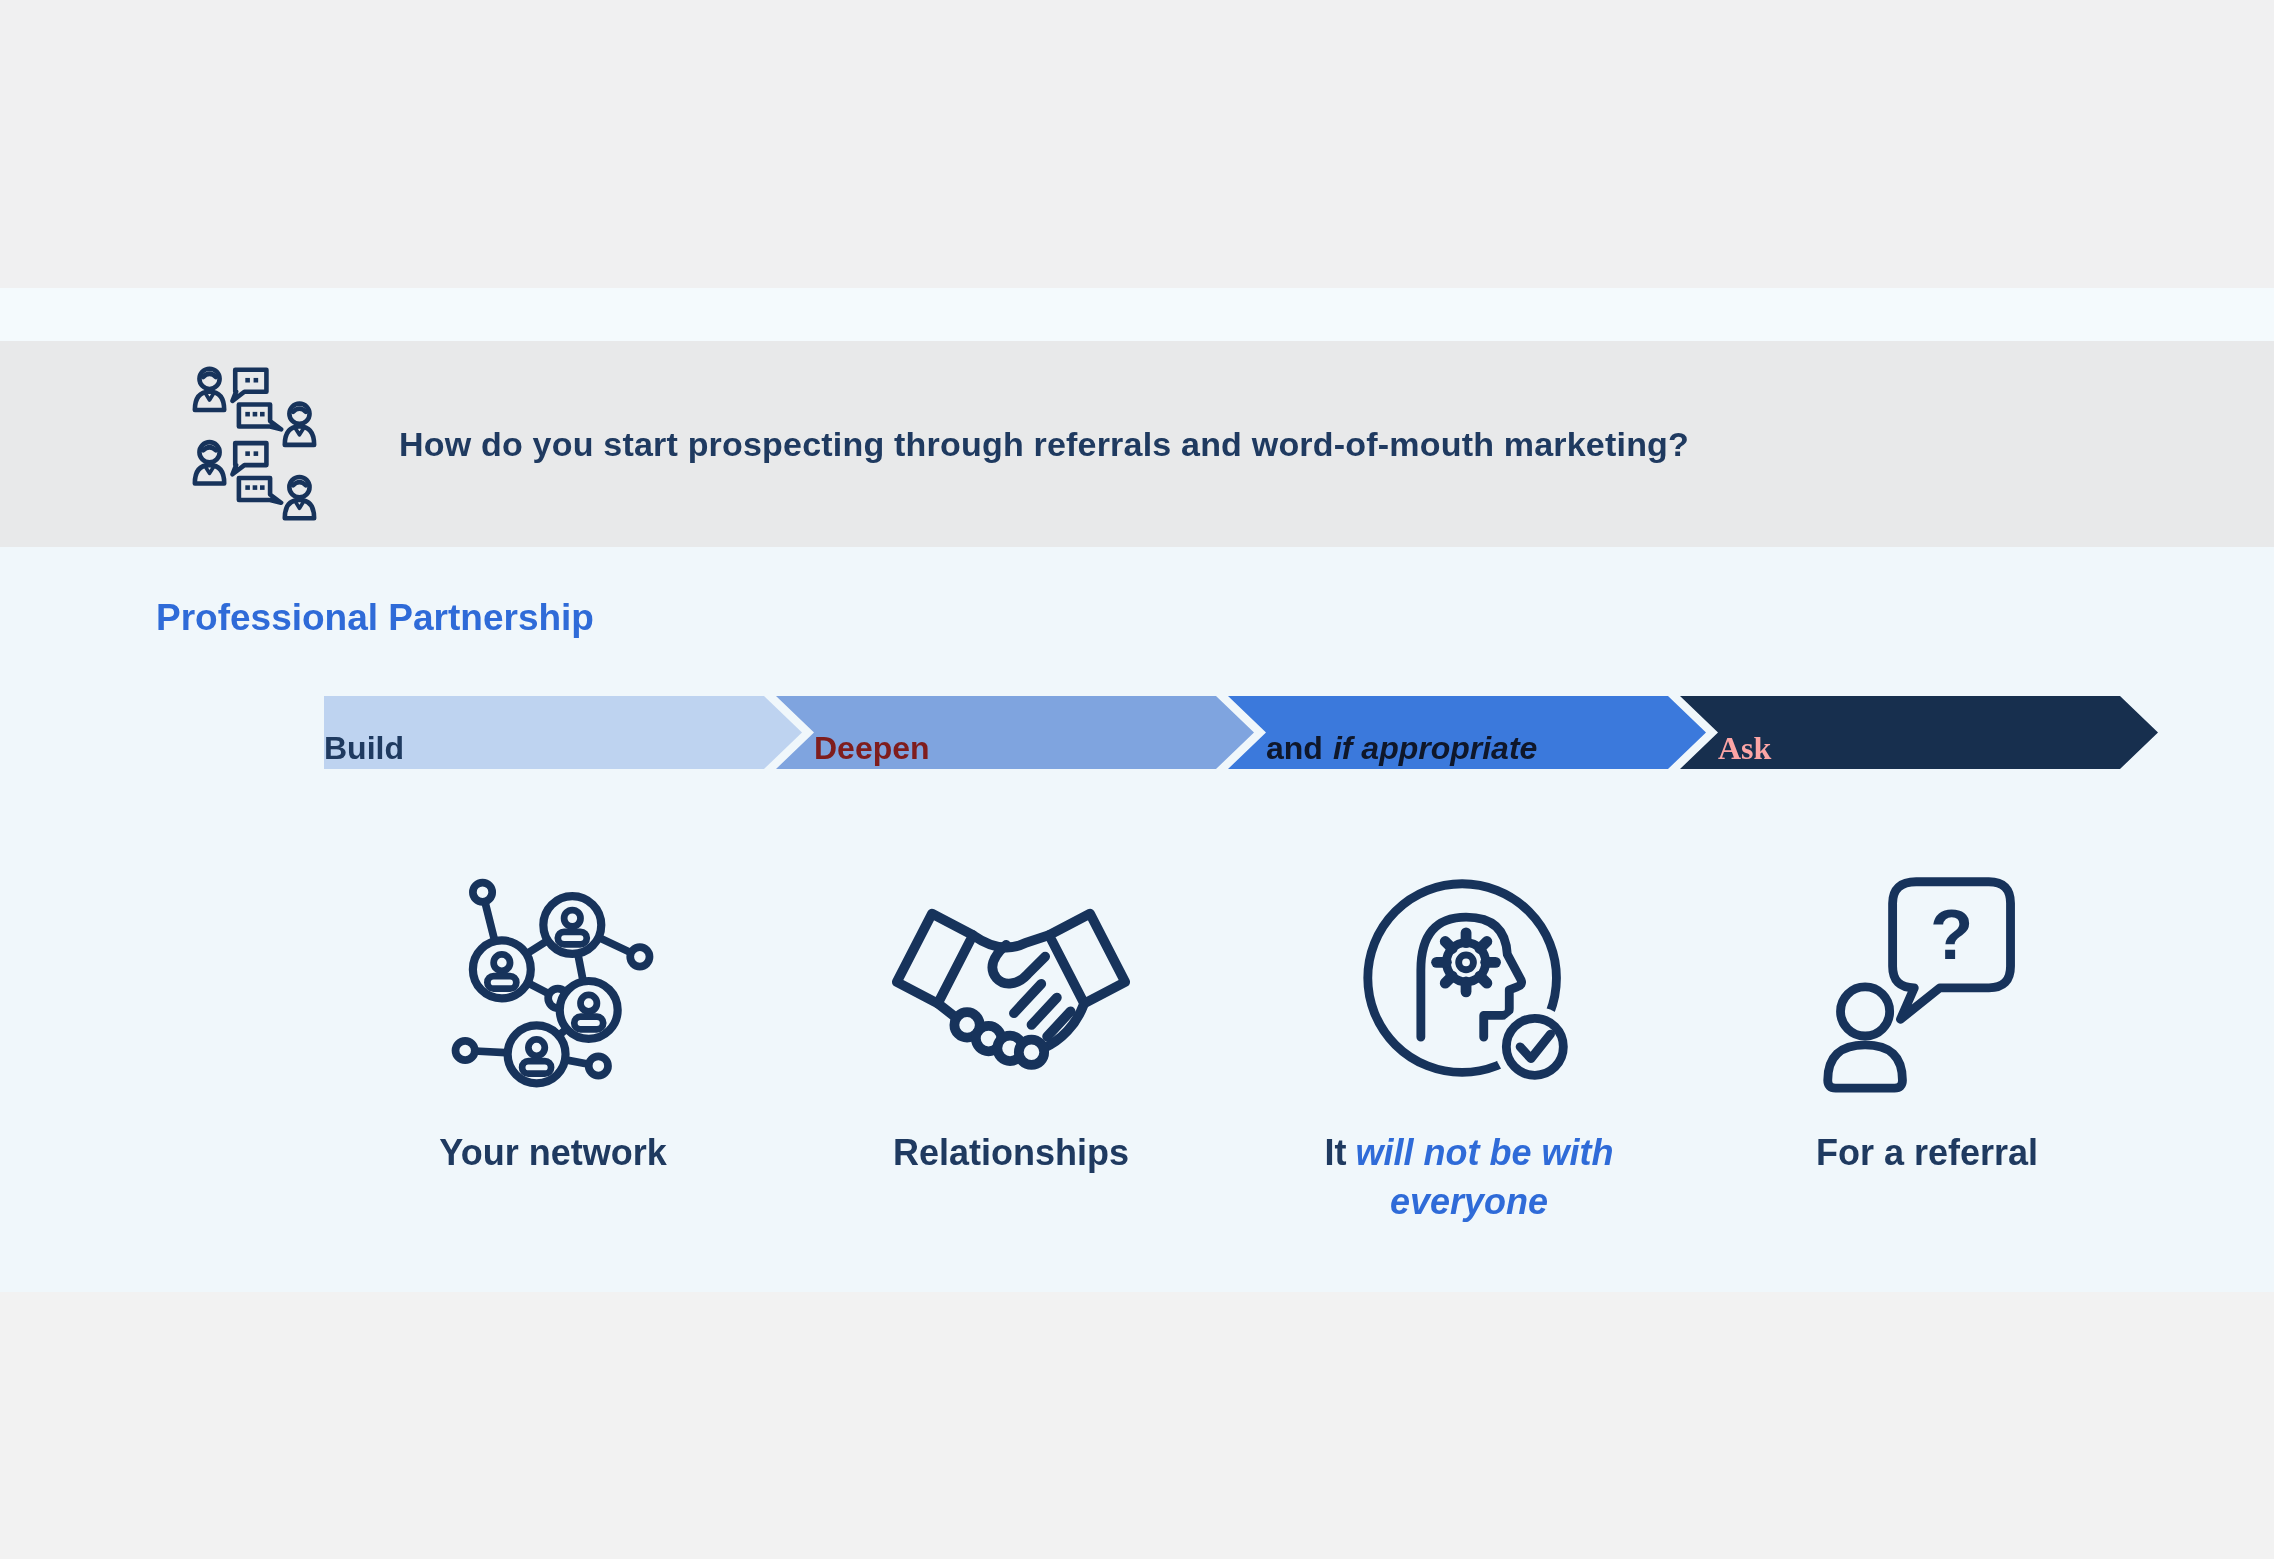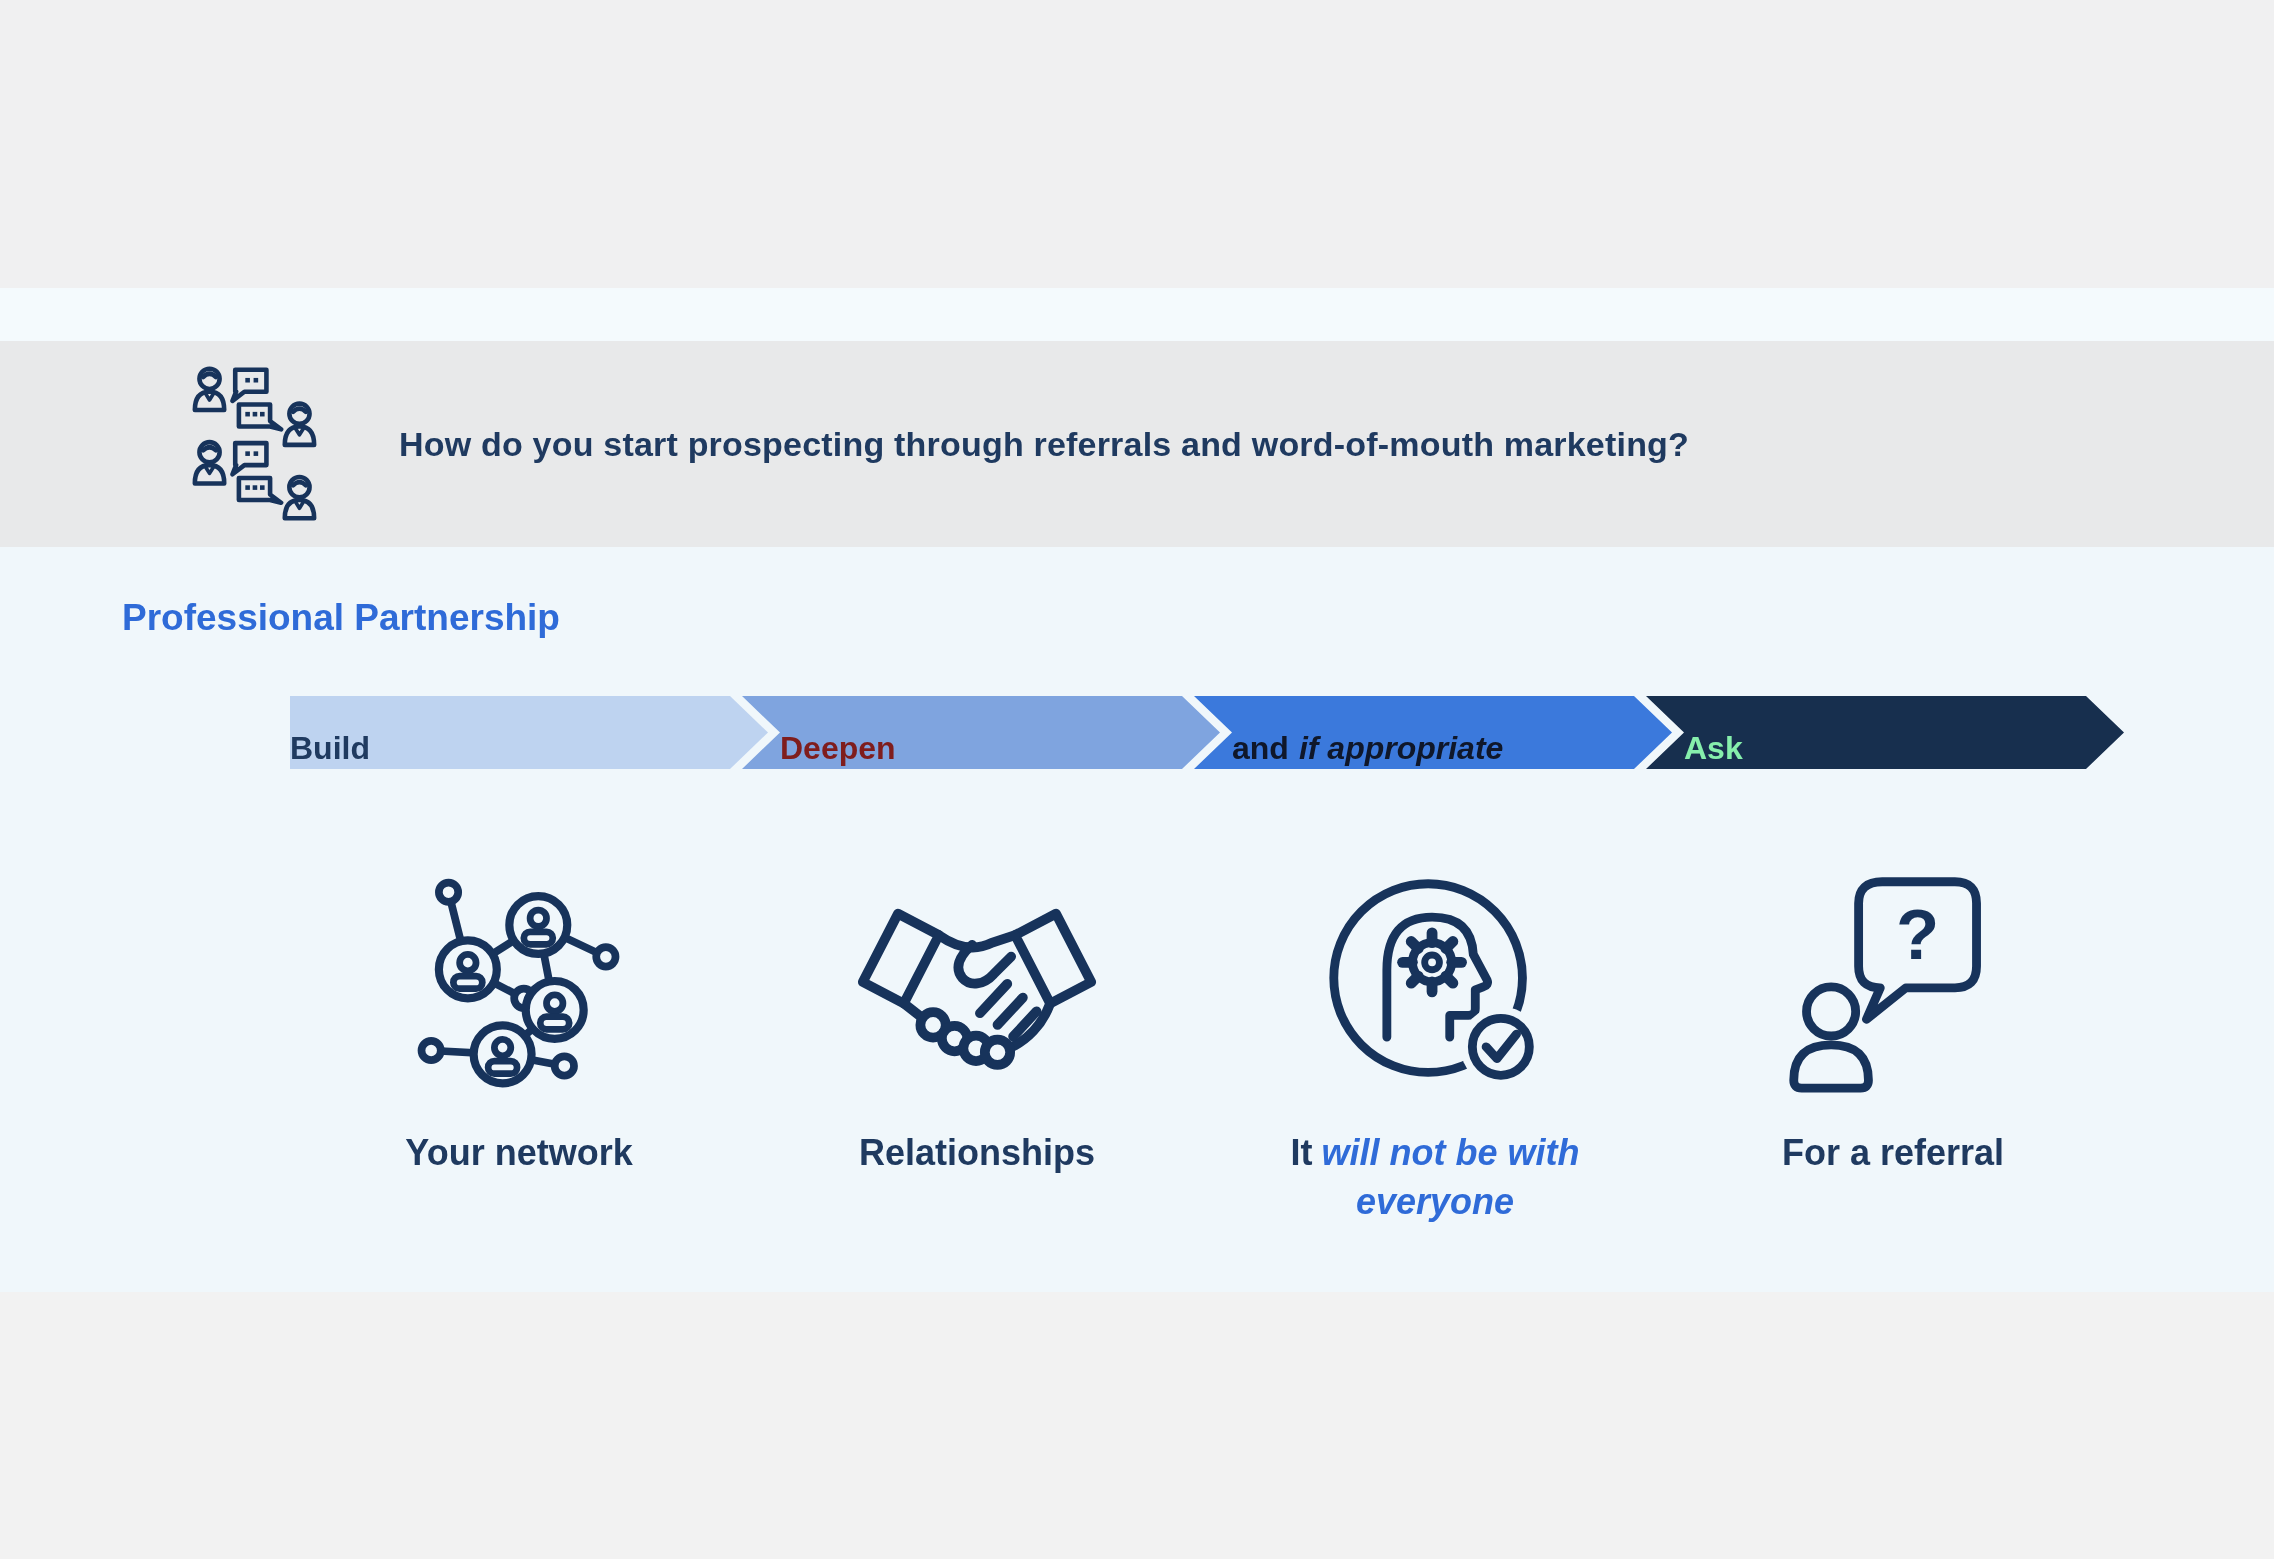--- a/index.html
+++ b/index.html
@@ -3,32 +3,32 @@
 <meta charset="utf-8">
 <style>
   html,body{margin:0;padding:0;}
   body{width:2274px;height:1559px;font-family:"Liberation Sans",sans-serif;background:#F0F7FB;overflow:hidden;}
   .page{position:relative;width:2274px;height:1559px;}
   .band-top{height:288px;background:#F0F0F1;}
   .band-strip{height:53px;background:#F4FAFD;}
   .header-band{height:206px;background:#E8E9EA;display:flex;align-items:center;}
   .header-icon{margin-left:185px;width:150px;height:156px;flex:0 0 auto;}
   .question{margin:0 0 0 64px;font-size:34px;font-weight:bold;color:#1F3A60;letter-spacing:0.2px;}
-  .main{height:745px;background:#F0F7FB;}
+  .main{height:745px;background:#F0F7FB;padding-left:34px;}
   .section-title{margin:0 0 0 122px;padding-top:50px;font-size:37px;font-weight:bold;color:#2F6BD8;}
   .chevron-row{position:relative;margin:57px 0 0 290px;height:104px;width:1840px;}
   .chev{position:absolute;top:0;height:73px;width:478px;line-height:104px;text-align:left;
         font-size:32px;font-weight:bold;box-sizing:border-box;white-space:nowrap;}
   .chev .it{font-style:italic;margin-left:10px;}
   .chev-first{clip-path:polygon(0 0,440px 0,478px 50%,440px 100%,0 100%);padding-right:38px;}
   .chev-next{clip-path:polygon(0 0,440px 0,478px 50%,440px 100%,0 100%,38px 50%);padding-left:38px;}
   .c0{left:0;background:#BED3F0;color:#1F3A60;}
   .c1{left:452px;background:#7FA4DF;color:#7f1d1d;}
   .c2{left:904px;background:#3B79DC;color:#0f172a;}
-  .c3{left:1356px;background:#172F4E;color:#86efac;}
+  .c3{left:1356px;background:#172F4E;color:#fca5a5;font-family:Liberation Serif, serif;}
   .columns{display:flex;margin:58px 0 0 290px;width:1832px;}
   .col{width:458px;display:flex;flex-direction:column;align-items:center;}
   .icon-box{height:245px;display:flex;align-items:center;justify-content:center;}
   .caption{margin-top:26px;font-size:36px;font-weight:bold;color:#1F3A60;text-align:center;
            line-height:1.35;max-width:330px;}
   .caption .blue-it{font-style:italic;color:#2F6BD8;margin-left:9px;}
   svg{display:block;}
   .stroke{stroke:#17335B;fill:none;stroke-linecap:round;stroke-linejoin:round;}
   .fillbg{fill:#F0F7FB;}
   .band-bottom{height:291px;background:#F2F2F2;}

